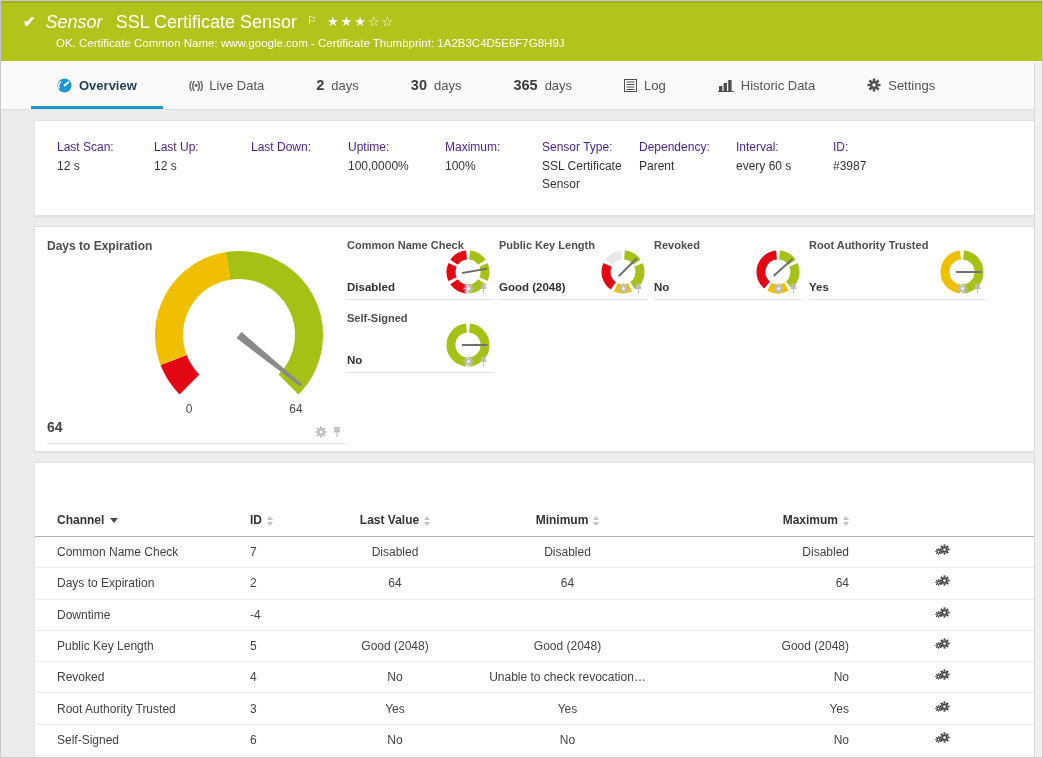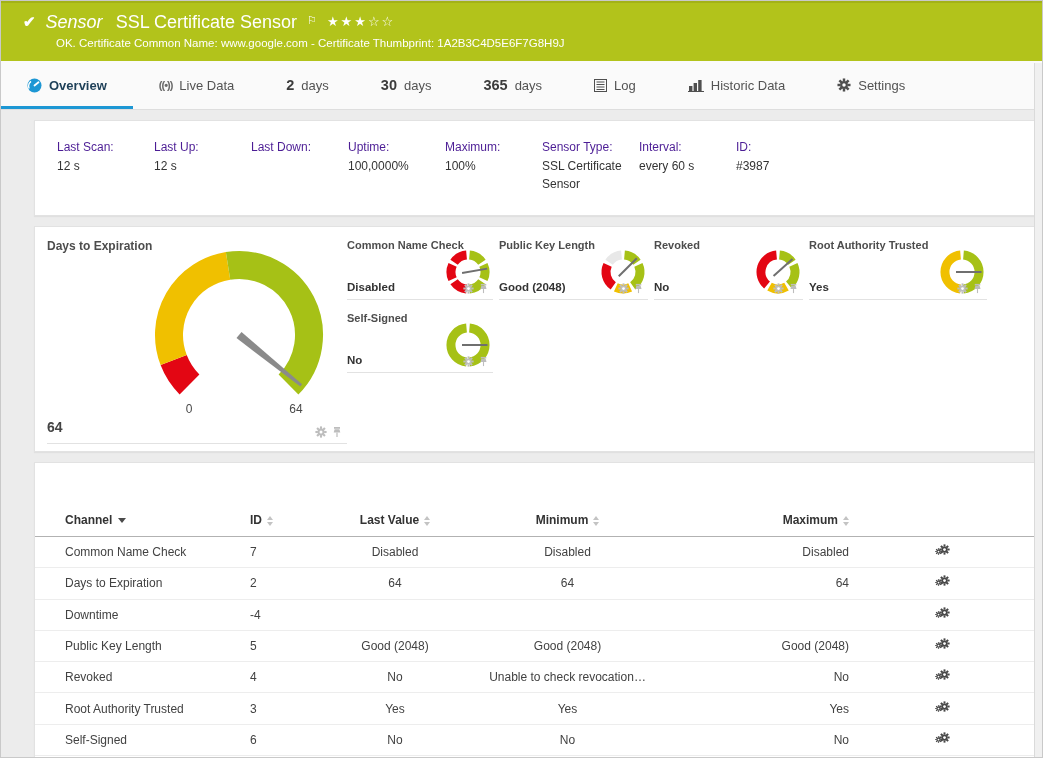--- a/index.html
+++ b/index.html
@@ -13,21 +13,21 @@
   
   .topbar { height:60px; background:#b2c31b; color:#fff; padding:7px 0 0 22px; border-top:2px solid #a3b217; }
   .topbar .row1 { display:flex; align-items:center; font-size:18px; line-height:24px; }
   .chk { font-size:15px; font-weight:bold; margin-right:10px; }
   .kind { font-style:italic; margin-right:13px; }
   .ttl { margin-right:10px; }
   .flag { font-size:11px; align-self:flex-start; margin:-2px 10px 0 0; cursor:pointer; }
   .stars { font-size:13px; letter-spacing:2px; cursor:pointer; }
   .topbar .row2 { margin:3px 0 0 33px; font-size:11.5px; }
   
-  .tabs { height:49px; background:#fafafa; border-bottom:1px solid #dedede; display:flex; align-items:stretch; }
+  .tabs { height:49px; background:#fafafa; border-bottom:1px solid #dedede; display:flex; align-items:stretch; padding-left:30px; }
   .tab { display:flex; align-items:center; gap:7px; padding:0 26px; font-size:13px; color:#535353; cursor:pointer; white-space:nowrap; }
   .tab.active { color:#1d3f57; font-weight:bold; box-shadow:inset 0 -3px 0 #1d97d4; }
   .tab .num { font-size:14.5px; font-weight:bold; color:#3c3c3c; }
   .tab .ticon { display:inline-flex; align-items:center; }
   .broadcast { font-size:11px; letter-spacing:-1px; color:#6b6b6b; font-weight:bold; }
   
   .main { padding:10px 0 0 33px; }
   .card { background:#fff; border:1px solid #e2e2e2; width:1002px; margin-bottom:10px; box-shadow:0 1px 1px rgba(0,0,0,0.05); }
   
   .info-card { height:96px; display:flex; padding:17px 0 0 22px; }
@@ -42,21 +42,21 @@
   .gbig-val { position:absolute; bottom:8px; left:0; font-size:14px; font-weight:bold; color:#444; }
   .ring { position:absolute; right:2px; top:12px; }
   .tileicons { position:absolute; right:4px; bottom:1px; display:flex; gap:4px; align-items:center; cursor:pointer; }
   .bigsvg { position:absolute; top:8px; left:0; }
   
   .table-card { height:297px; padding-top:50px; }
   table { width:1000px; border-collapse:collapse; table-layout:fixed; font-size:12px; color:#424242; }
   col.c1{width:215px} col.c2{width:70px} col.c3{width:150px} col.c4{width:195px} col.c5{width:184px} col.c6{width:186px}
   th { font-size:12px; font-weight:bold; color:#333; padding:0 0 9px 0; border-bottom:1px solid #b2b2b2; cursor:pointer; }
   td { height:31.3px; border-bottom:1px solid #ededed; padding:0; }
-  th:nth-child(1), td:nth-child(1) { text-align:left; padding-left:30px; }
+  th:nth-child(1), td:nth-child(1) { text-align:left; padding-left:22px; }
   th:nth-child(2), td:nth-child(2) { text-align:left; }
   th:nth-child(3), td:nth-child(3) { text-align:center; }
   th:nth-child(4), td:nth-child(4) { text-align:center; }
   th:nth-child(5), td:nth-child(5) { text-align:right; }
   th:nth-child(6), td:nth-child(6) { text-align:center; }
   .sortwrap { display:inline-flex; flex-direction:column; gap:2px; margin-left:5px; vertical-align:middle; }
   .tri-up { width:0; height:0; border-left:3.5px solid transparent; border-right:3.5px solid transparent; border-bottom:4px solid #c3c3c3; }
   .tri-dn { width:0; height:0; border-left:3.5px solid transparent; border-right:3.5px solid transparent; border-top:4px solid #c3c3c3; }
   .tri-desc { display:inline-block; width:0; height:0; border-left:4px solid transparent; border-right:4px solid transparent; border-top:5px solid #4a4a4a; margin-left:6px; vertical-align:middle; }
   .rowgear { position:relative; display:inline-block; width:15px; height:13px; cursor:pointer; }
@@ -170,20 +170,24 @@
       </div>
       <div class="field">
         <div class="lbl">Maximum:</div>
         <div class="val">100%</div>
       </div>
       <div class="field">
         <div class="lbl">Sensor Type:</div>
         <div class="val">SSL Certificate Sensor</div>
       </div>
       <div class="field">
+        <div class="lbl">Dependency:</div>
+        <div class="val">Parent</div>
+      </div>
+      <div class="field">
         <div class="lbl">Interval:</div>
         <div class="val">every 60 s</div>
       </div>
       <div class="field">
         <div class="lbl">ID:</div>
         <div class="val">#3987</div>
       </div>
     </section>
   <section class="card gauges-card" id="gaugesCard">
       <div class="gtile" style="left: 12px; top: 10px; width: 300px; height: 207px;">

